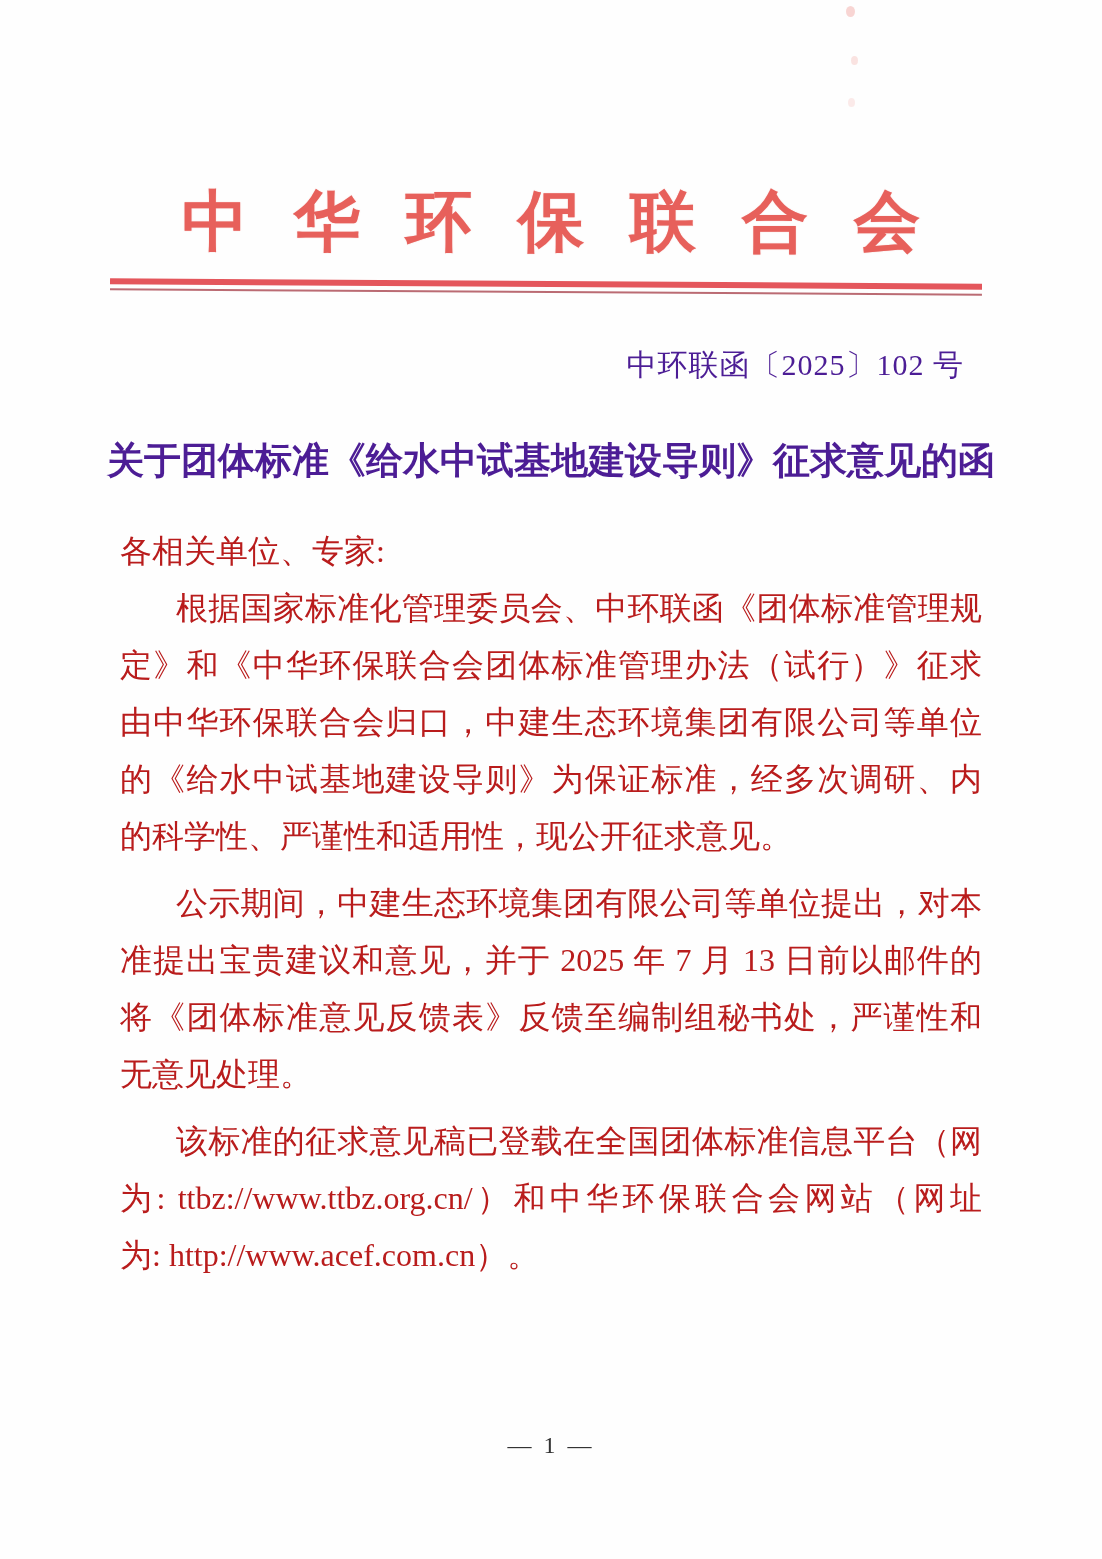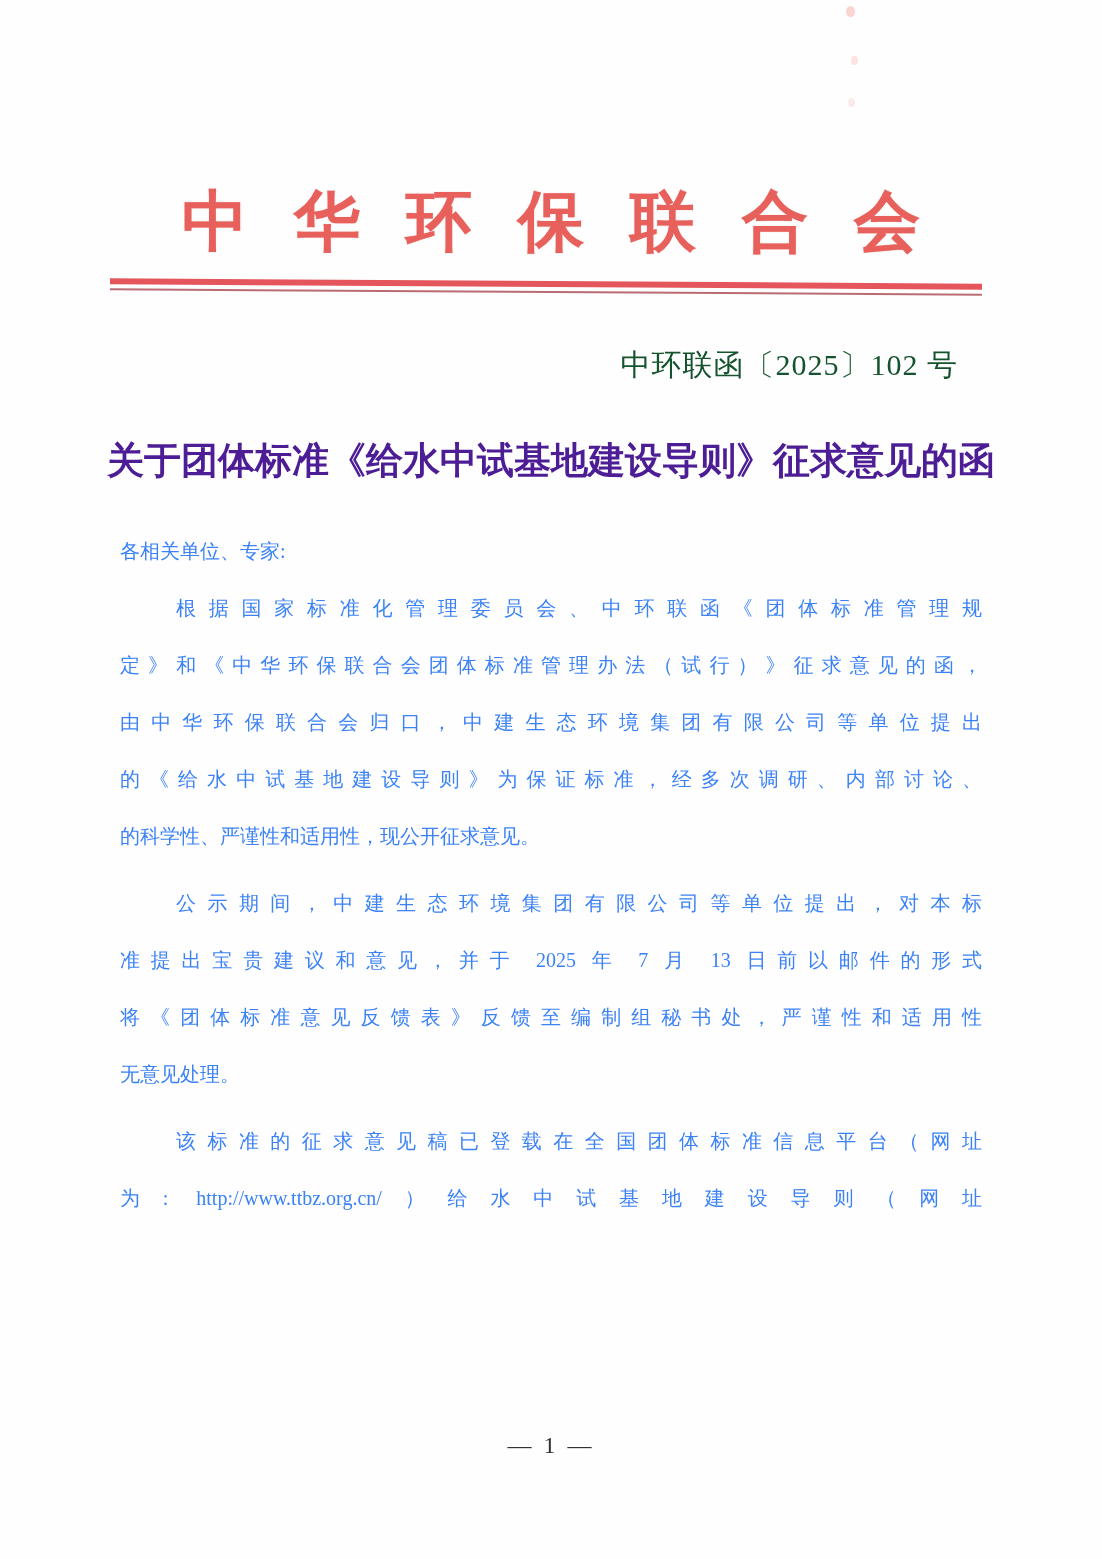--- a/index.html
+++ b/index.html
@@ -34,24 +34,24 @@
     left: 110px;
     width: 872px;
     transform: rotate(0.35deg);
   }
   .divider-thick { height: 6px; background: #e4565c; }
   .divider-thin  { margin-top: 4px; height: 2px; background: #bb6b73; }
 
   .doc-number {
     position: absolute;
     top: 346px;
-    right: 144px;
+    right: 138px;
     font-size: 30px;
     line-height: 38px;
-    color: #14532d;
+    color: #4c1d95;
     letter-spacing: 1px;
   }
 
   .doc-title {
     position: absolute;
     top: 436px;
     left: 0;
     width: 100%;
     margin: 0;
     text-align: center;
@@ -60,22 +60,22 @@
     font-weight: bold;
     color: #4c1d95;
   }
 
   
   .body-text {
     position: absolute;
     top: 523px;
     left: 120px;
     width: 862px;
-    font-size: 20px;
-    color: #3b82f6;
+    font-size: 32px;
+    color: #b91c1c;
   }
   .ln {
     height: 57px;
     line-height: 57px;
     text-align: justify;
     text-align-last: justify;
     text-justify: inter-character;
     overflow: hidden;
   }
   .ln.start { text-indent: 56px; }
@@ -134,20 +134,21 @@
 
     <div class="para2">
       <div class="ln start">公示期间，中建生态环境集团有限公司等单位提出，对本标</div>
       <div class="ln">准提出宝贵建议和意见，并于 2025 年 7 月 13 日前以邮件的形式</div>
       <div class="ln">将《团体标准意见反馈表》反馈至编制组秘书处，严谨性和适用性</div>
       <div class="ln end">无意见处理。</div>
     </div>
 
     <div class="para3">
       <div class="ln start">该标准的征求意见稿已登载在全国团体标准信息平台（网址</div>
-      <div class="ln">为:  http://www.ttbz.org.cn/）给水中试基地建设导则（网址</div>
+      <div class="ln">为:  ttbz://www.ttbz.org.cn/）和中华环保联合会网站（网址</div>
+      <div class="ln end">为: http://www.acef.com.cn）。</div>
     </div>
 
   </div>
 
   <div class="page-footer">— 1 —</div>
 
 </div>
 
 </body></html>

